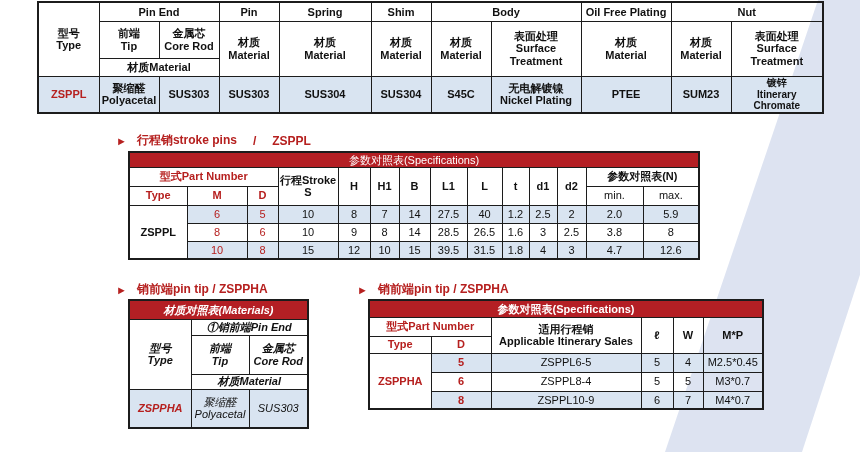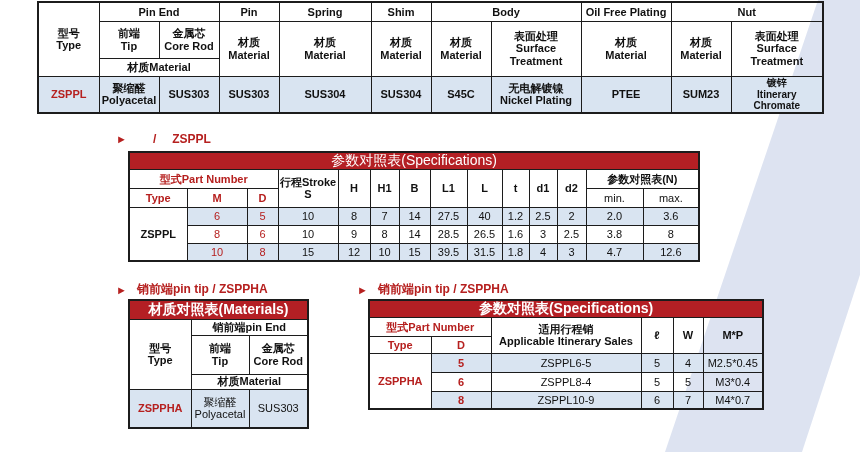--- a/index.html
+++ b/index.html
@@ -15,37 +15,37 @@
 
   .band{position:absolute;left:0;top:0;width:860px;height:452px;
         background:var(--band);
         clip-path:polygon(818px 0px, 950px 0px, 802px 452px, 665px 452px);}
 
   table{border-collapse:collapse;table-layout:fixed;position:absolute;
         font-family:"Liberation Sans",sans-serif;color:#111;}
   table{border:2px solid var(--border);}
   td{border:1px solid var(--border);text-align:center;vertical-align:middle;
      padding:0 1px;font-size:11px;line-height:1.12;overflow:hidden;}
-  .banner td{background:var(--banner_red);color:#fff;font-weight:bold;font-size:14px;}
+  .banner td{background:var(--banner_red);color:#fff;font-weight:bold;font-size:11px;}
   .blue{background:var(--cell_blue);}
   .red{color:var(--text_red);}
   .b{font-weight:bold;}
   .l2{display:block;}
   .fs10{font-size:10px;}
 
   
   #tbl-overview{left:37px;top:1px;width:785px;font-weight:bold;}
 
   
   #tbl-zsppl{left:128px;top:151px;width:570px;}
   #tbl-zsppl td{font-weight:normal;}
   #tbl-zsppl .hd{font-weight:bold;}
 
   
-  #tbl-zsppha-mat{left:128px;top:299px;width:179px;}
+  #tbl-zsppha-mat{left:128px;top:299px;width:179px;font-style:italic;}
 
   
   #tbl-zsppha-spec{left:368px;top:299px;width:394px;}
 
   .section{position:absolute;display:flex;align-items:center;
            color:var(--text_red);font-weight:bold;font-size:12px;white-space:nowrap;}
   .section .arrow{font-size:11px;margin-right:10px;}
   .section .gap{margin:0 16px;}
   #sec1{left:116px;top:132px;}
   #sec2{left:116px;top:281px;}
@@ -153,20 +153,21 @@
       <td class="blue fs10">
         <span class="l2">镀锌</span>
         <span class="l2">Itinerary Chromate</span>
       </td>
     </tr>
   </tbody>
     </table>
 
   <div class="section" id="sec1">
     <span class="arrow">►</span>
+    <span>行程销stroke pins</span>
     <span class="gap">/</span>
     <span>ZSPPL</span>
   </div>
 
   <table id="tbl-zsppl">
     <colgroup>
       <col style="width:58px">
         <col style="width:60px">
         <col style="width:31px">
       <col style="width:60px">
@@ -215,21 +216,21 @@
       <td class="blue">10</td>
       <td class="blue">8</td>
       <td class="blue">7</td>
       <td class="blue">14</td>
       <td class="blue">27.5</td>
       <td class="blue">40</td>
       <td class="blue">1.2</td>
       <td class="blue">2.5</td>
       <td class="blue">2</td>
       <td class="blue">2.0</td>
-      <td class="blue">3.6</td>
+      <td class="blue">5.9</td>
     </tr>
     <tr style="height:18px">
       <td class="red b">8</td>
       <td class="red b">6</td>
       <td>10</td>
       <td>9</td>
       <td>8</td>
       <td>14</td>
       <td>28.5</td>
       <td>26.5</td>
@@ -274,21 +275,21 @@
     </colgroup>
     <tbody>
         <tr class="banner" style="height:19px">
       <td colspan="3">材质对照表(Materials)</td>
     </tr>
     <tr style="height:16px">
       <td rowspan="3" class="b">
         <span class="l2">型号</span>
         <span class="l2">Type</span>
       </td>
-      <td colspan="2" class="b">销前端pin End</td>
+      <td colspan="2" class="b">①销前端Pin End</td>
     </tr>
     <tr style="height:39px">
       <td class="b">
         <span class="l2">前端</span>
         <span class="l2">Tip</span>
       </td>
       <td class="b">
         <span class="l2">金属芯</span>
         <span class="l2">Core Rod</span>
       </td>
@@ -340,21 +341,21 @@
       <td class="blue">ZSPPL6-5</td>
       <td class="blue">5</td>
       <td class="blue">4</td>
       <td class="blue">M2.5*0.45</td>
     </tr>
     <tr style="height:19px">
       <td class="red b">6</td>
       <td>ZSPPL8-4</td>
       <td>5</td>
       <td>5</td>
-      <td>M3*0.4</td>
+      <td>M3*0.7</td>
     </tr>
     <tr style="height:18px">
       <td class="blue red b">8</td>
       <td class="blue">ZSPPL10-9</td>
       <td class="blue">6</td>
       <td class="blue">7</td>
       <td class="blue">M4*0.7</td>
     </tr>
   </tbody>
     </table>

